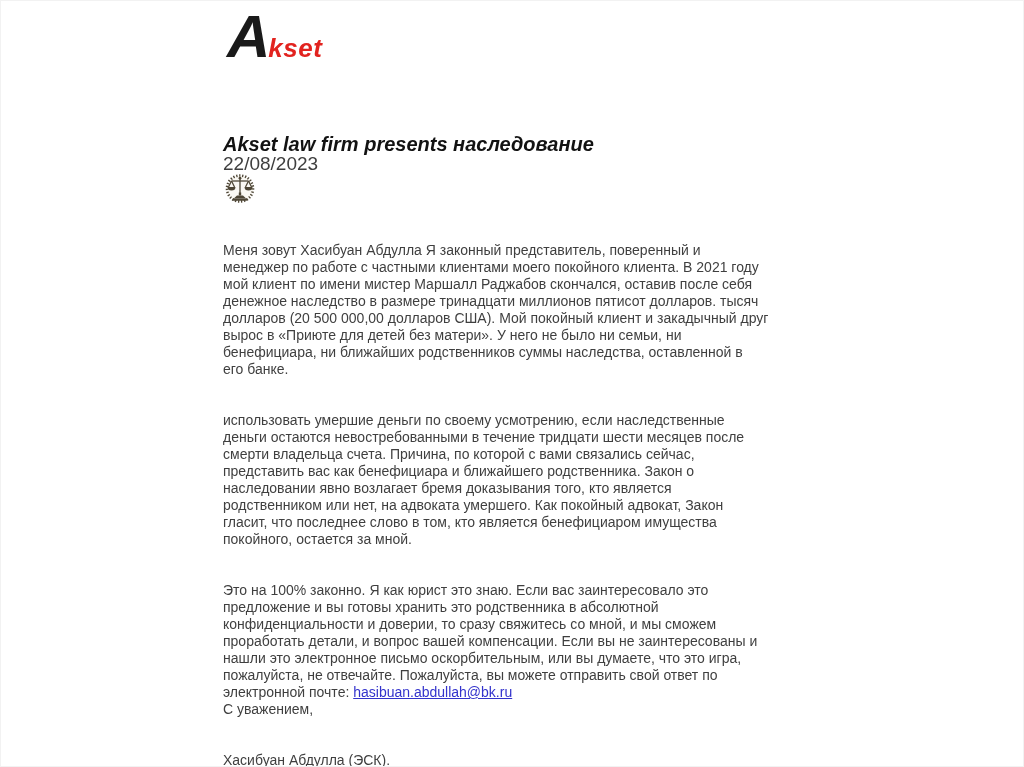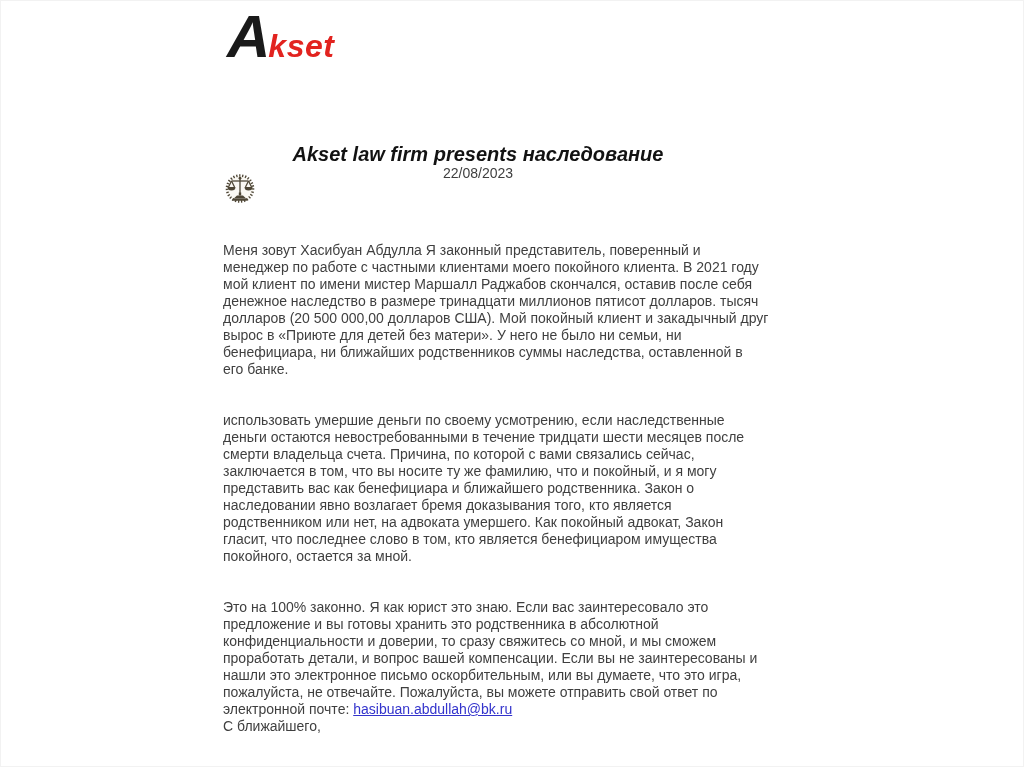--- a/index.html
+++ b/index.html
@@ -28,44 +28,44 @@
     font-weight: bold;
     white-space: nowrap;
   }
   .logo-a {
     font-size: 60px;
     line-height: 1;
     color: var(--logo-black, #1a1a1a);
     letter-spacing: -2px;
   }
   .logo-rest {
-    font-size: 32px;
+    font-size: 26px;
     line-height: 1;
     color: var(--logo-red, #e2231f);
     letter-spacing: 0.5px;
     text-align: center;
   }
   
   .title-block {
     position: absolute;
     left: 222px;
-    top: 142px;
+    top: 132px;
     width: 510px;
-    text-align: center;
+    text-align: left;
   }
   .doc-title {
     font-size: 20px;
     line-height: 22px;
     font-weight: bold;
     font-style: italic;
     color: #121212;
     white-space: nowrap;
   }
   .doc-date {
-    font-size: 14px;
+    font-size: 19px;
     line-height: 17px;
     margin-top: 0;
     color: var(--text, #3f3f3f);
   }
   
   .seal {
     position: absolute;
     left: 222px;
     top: 172px;
     width: 34px;
@@ -140,36 +140,35 @@
         <div class="line">денежное наследство в размере тринадцати миллионов пятисот долларов. тысяч</div>
         <div class="line">долларов (20 500 000,00 долларов США). Мой покойный клиент и закадычный друг</div>
         <div class="line">вырос в «Приюте для детей без матери». У него не было ни семьи, ни</div>
         <div class="line">бенефициара, ни ближайших родственников суммы наследства, оставленной в</div>
         <div class="line">его банке.</div>
       </div>
       <div class="paragraph">
         <div class="line">использовать умершие деньги по своему усмотрению, если наследственные</div>
         <div class="line">деньги остаются невостребованными в течение тридцати шести месяцев после</div>
         <div class="line">смерти владельца счета. Причина, по которой с вами связались сейчас,</div>
-        <div class="line">заключается в том, что вы носите ту же фамилию, что и покойный, и я могу</div>
         <div class="line">представить вас как бенефициара и ближайшего родственника. Закон о</div>
         <div class="line">наследовании явно возлагает бремя доказывания того, кто является</div>
         <div class="line">родственником или нет, на адвоката умершего. Как покойный адвокат, Закон</div>
         <div class="line">гласит, что последнее слово в том, кто является бенефициаром имущества</div>
         <div class="line">покойного, остается за мной.</div>
       </div>
       <div class="paragraph">
         <div class="line">Это на 100% законно. Я как юрист это знаю. Если вас заинтересовало это</div>
         <div class="line">предложение и вы готовы хранить это родственника в абсолютной</div>
         <div class="line">конфиденциальности и доверии, то сразу свяжитесь со мной, и мы сможем</div>
         <div class="line">проработать детали, и вопрос вашей компенсации. Если вы не заинтересованы и</div>
         <div class="line">нашли это электронное письмо оскорбительным, или вы думаете, что это игра,</div>
         <div class="line">пожалуйста, не отвечайте. Пожалуйста, вы можете отправить свой ответ по</div>
         <div class="line"><span>электронной почте: </span><a href="#" class="email-link">hasibuan.abdullah@bk.ru</a></div>
-        <div class="line">С ближайшего,</div>
+        <div class="line">С уважением,</div>
       </div>
       <div class="paragraph">
         <div class="line">Хасибуан Абдулла (ЭСК).</div>
         <div class="line">Akset законный представител</div>
       </div>
     </div>
 
 </div>
 
 </body></html>

